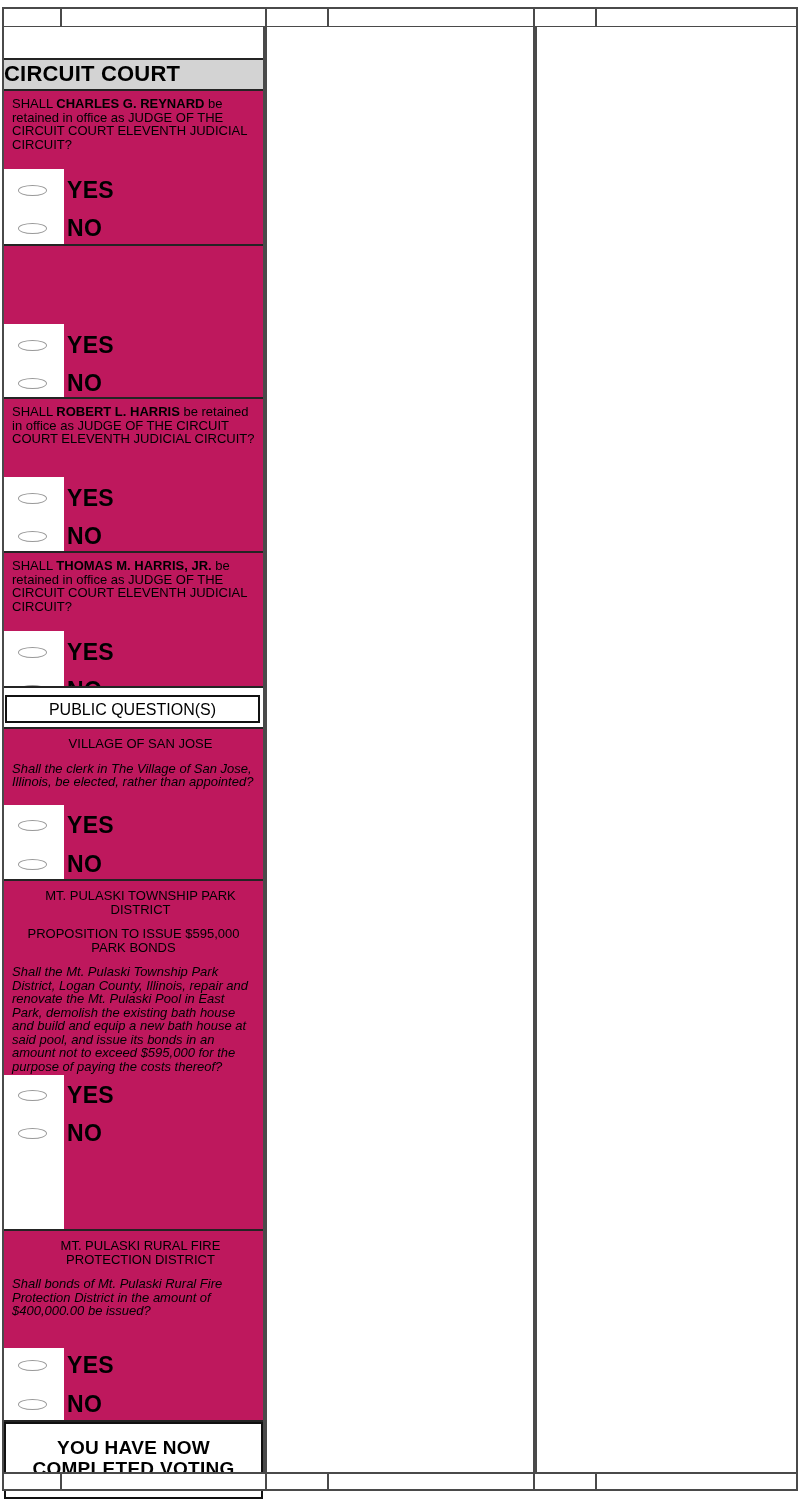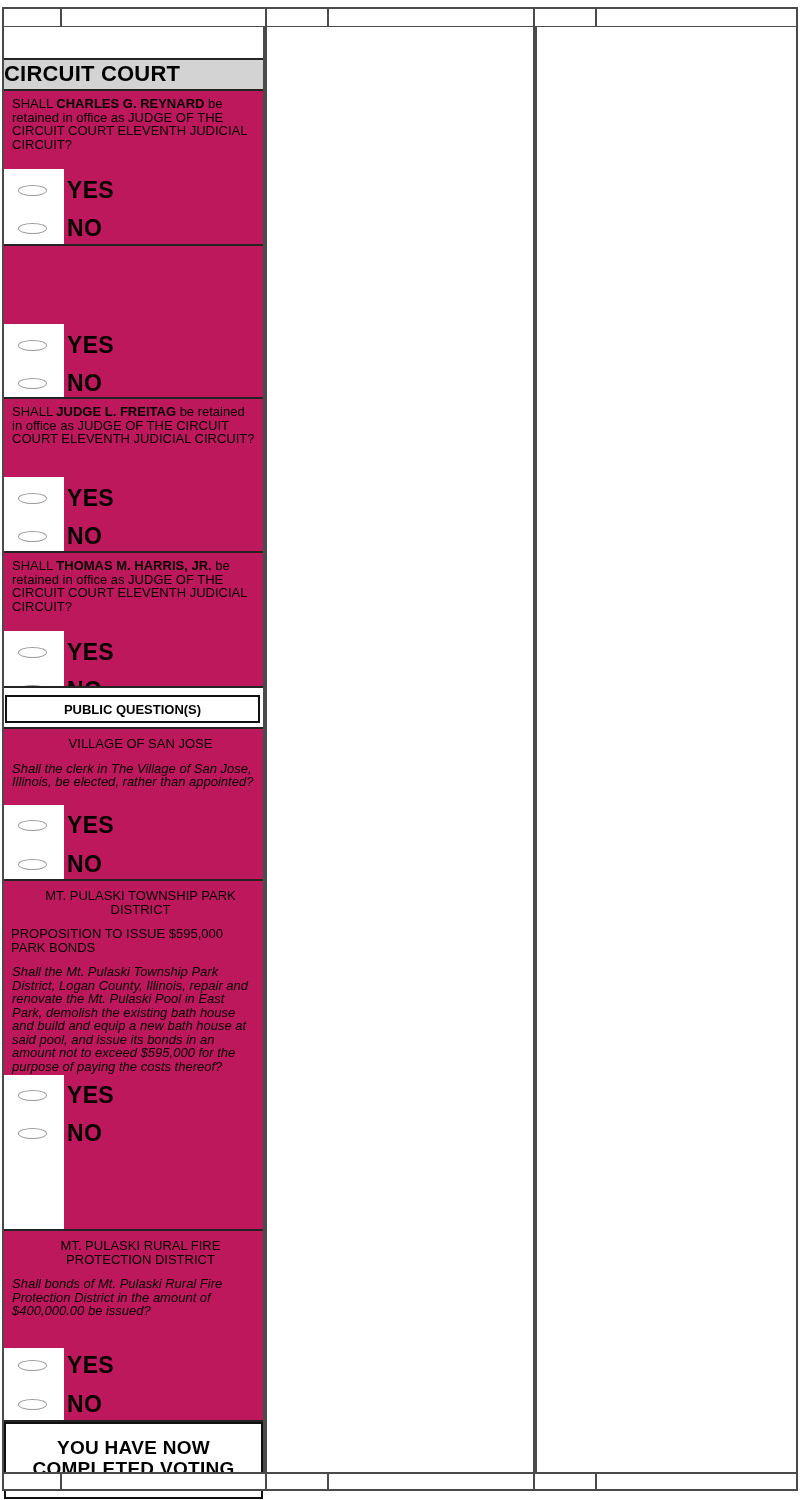--- a/index.html
+++ b/index.html
@@ -28,31 +28,31 @@
                 border-bottom: 2px solid #242424; text-align: left; font-weight: bold;
                 font-size: 22px; line-height: 28px; letter-spacing: 0.2px; }
 
   .qblock { position: relative; background: #be185d; border-bottom: 2px solid #242424; overflow: hidden; }
   .qblock.bt { border-top: 2px solid #242424; }
   .q1 { height: 155px; } .q2 { height: 153px; } .q3 { height: 154px; } .q4 { height: 135px; }
   .village { height: 154px; } .park { height: 350px; } .fire { height: 191px; }
 
   .qtext { padding: 6px 7px 0 8px; font-size: 13px; line-height: 13.5px; text-align: left; }
   .pq-title { padding: 8px 7px 0 21px; font-size: 13px; line-height: 13.5px; text-align: center; }
-  .pq-sub { margin-top: 11px; padding: 0 7px; font-size: 13px; line-height: 13.5px; }
+  .pq-sub { margin-top: 11px; padding: 0 7px; font-size: 13px; line-height: 13.5px; text-align: center; }
   .pq-body { margin-top: 11px; padding: 0 7px 0 8px; font-size: 13px; line-height: 13.5px; text-align: left; font-style: italic; }
 
   .ovalbox { position: absolute; left: 0; bottom: 0; width: 60px; background: #ffffff; }
   .opt { position: absolute; left: 0; height: 22px; display: flex; align-items: center; }
   .oval { display: inline-block; width: 29px; height: 11px; border: 1.5px solid #999;
           border-radius: 50%; background: #fff; margin-left: 14px; flex: 0 0 auto; }
   .opt-label { font-weight: bold; font-size: 23px; margin-left: 20px; letter-spacing: 0.3px; }
 
   .pq-header-box { height: 28px; margin: 0 3px 0 1px; border: 2px solid #111; background: #fff;
-                   text-align: center; font-weight: bold; font-size: 13px; line-height: 25px; }
+                   text-align: center; font-weight: normal; font-size: 16px; line-height: 25px; }
 
   .footer-box { height: 77px; border: 2px solid #111; background: #fff; text-align: center;
                 font-weight: bold; font-size: 19px; line-height: 21px; padding-top: 13px;
                 letter-spacing: 0.3px; }
 </style>
 </head>
 <body>
 
 <div id="canvas">
 
@@ -89,21 +89,21 @@
         <span class="oval"></span>
         <span class="opt-label">YES</span>
       </div>
       <div class="opt" style="top:126px">
         <span class="oval"></span>
         <span class="opt-label">NO</span>
       </div>
     </div>
 
     <div class="qblock q3">
-      <div class="qtext"><span>SHALL</span> <b>JUDGE L. FREITAG</b> <span>be retained in office as JUDGE OF THE CIRCUIT COURT ELEVENTH JUDICIAL CIRCUIT?</span></div>
+      <div class="qtext"><span>SHALL</span> <b>ROBERT L. HARRIS</b> <span>be retained in office as JUDGE OF THE CIRCUIT COURT ELEVENTH JUDICIAL CIRCUIT?</span></div>
       <div class="ovalbox" style="top:78px"></div>
       <div class="opt" style="top:88px">
         <span class="oval"></span>
         <span class="opt-label">YES</span>
       </div>
       <div class="opt" style="top:126px">
         <span class="oval"></span>
         <span class="opt-label">NO</span>
       </div>
     </div>

